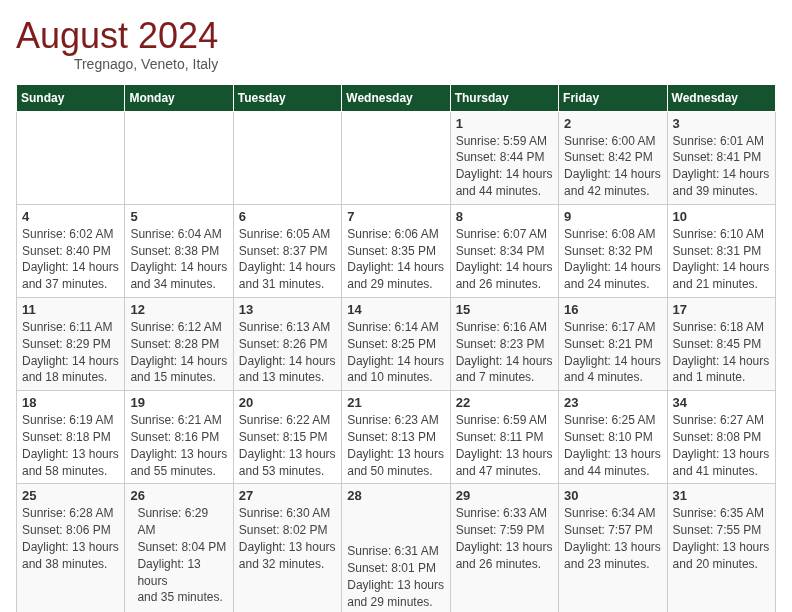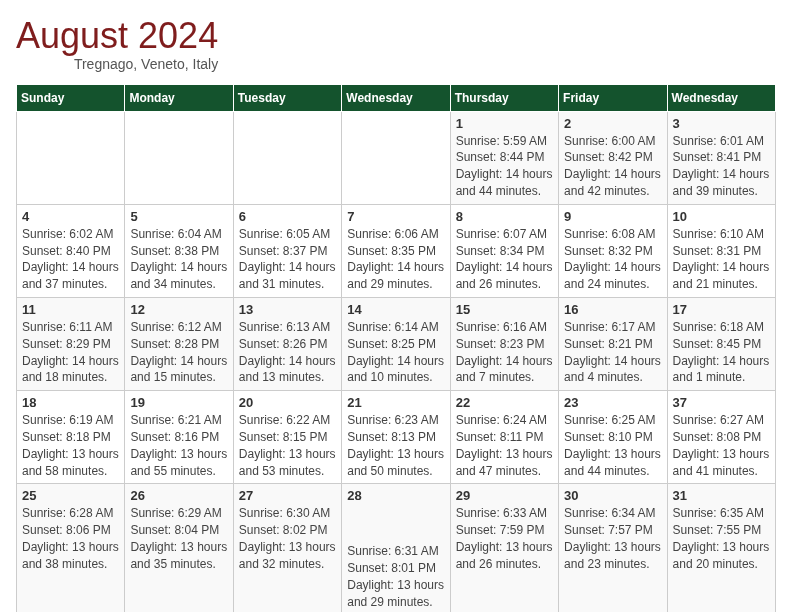--- a/index.html
+++ b/index.html
@@ -252,51 +252,51 @@
         </td>
         <td>
           <span class="day-number">21</span>
           <div class="day-info" style="white-space: pre-line;">Sunrise: 6:23 AM
 Sunset: 8:13 PM
 Daylight: 13 hours
 and 50 minutes.</div>
         </td>
         <td>
           <span class="day-number">22</span>
-          <div class="day-info" style="white-space: pre-line;">Sunrise: 6:24 AM
+          <div class="day-info" style="white-space: pre-line;">Sunrise: 6:59 AM
 Sunset: 8:11 PM
 Daylight: 13 hours
 and 47 minutes.</div>
         </td>
         <td>
           <span class="day-number">23</span>
           <div class="day-info" style="white-space: pre-line;">Sunrise: 6:25 AM
 Sunset: 8:10 PM
 Daylight: 13 hours
 and 44 minutes.</div>
         </td>
         <td>
-          <span class="day-number">37</span>
+          <span class="day-number">34</span>
           <div class="day-info" style="white-space: pre-line;">Sunrise: 6:27 AM
 Sunset: 8:08 PM
 Daylight: 13 hours
 and 41 minutes.</div>
         </td>
       </tr>
       <tr>
         <td>
           <span class="day-number">25</span>
           <div class="day-info" style="white-space: pre-line;">Sunrise: 6:28 AM
 Sunset: 8:06 PM
 Daylight: 13 hours
 and 38 minutes.</div>
         </td>
         <td>
           <span class="day-number">26</span>
-          <div class="day-info" style="white-space: pre-line;">Sunrise: 6:29 AM
+          <div class="day-info" style="white-space: pre-line; margin-left: 7px;">Sunrise: 6:29 AM
 Sunset: 8:04 PM
 Daylight: 13 hours
 and 35 minutes.</div>
         </td>
         <td>
           <span class="day-number">27</span>
           <div class="day-info" style="white-space: pre-line;">Sunrise: 6:30 AM
 Sunset: 8:02 PM
 Daylight: 13 hours
 and 32 minutes.</div>

